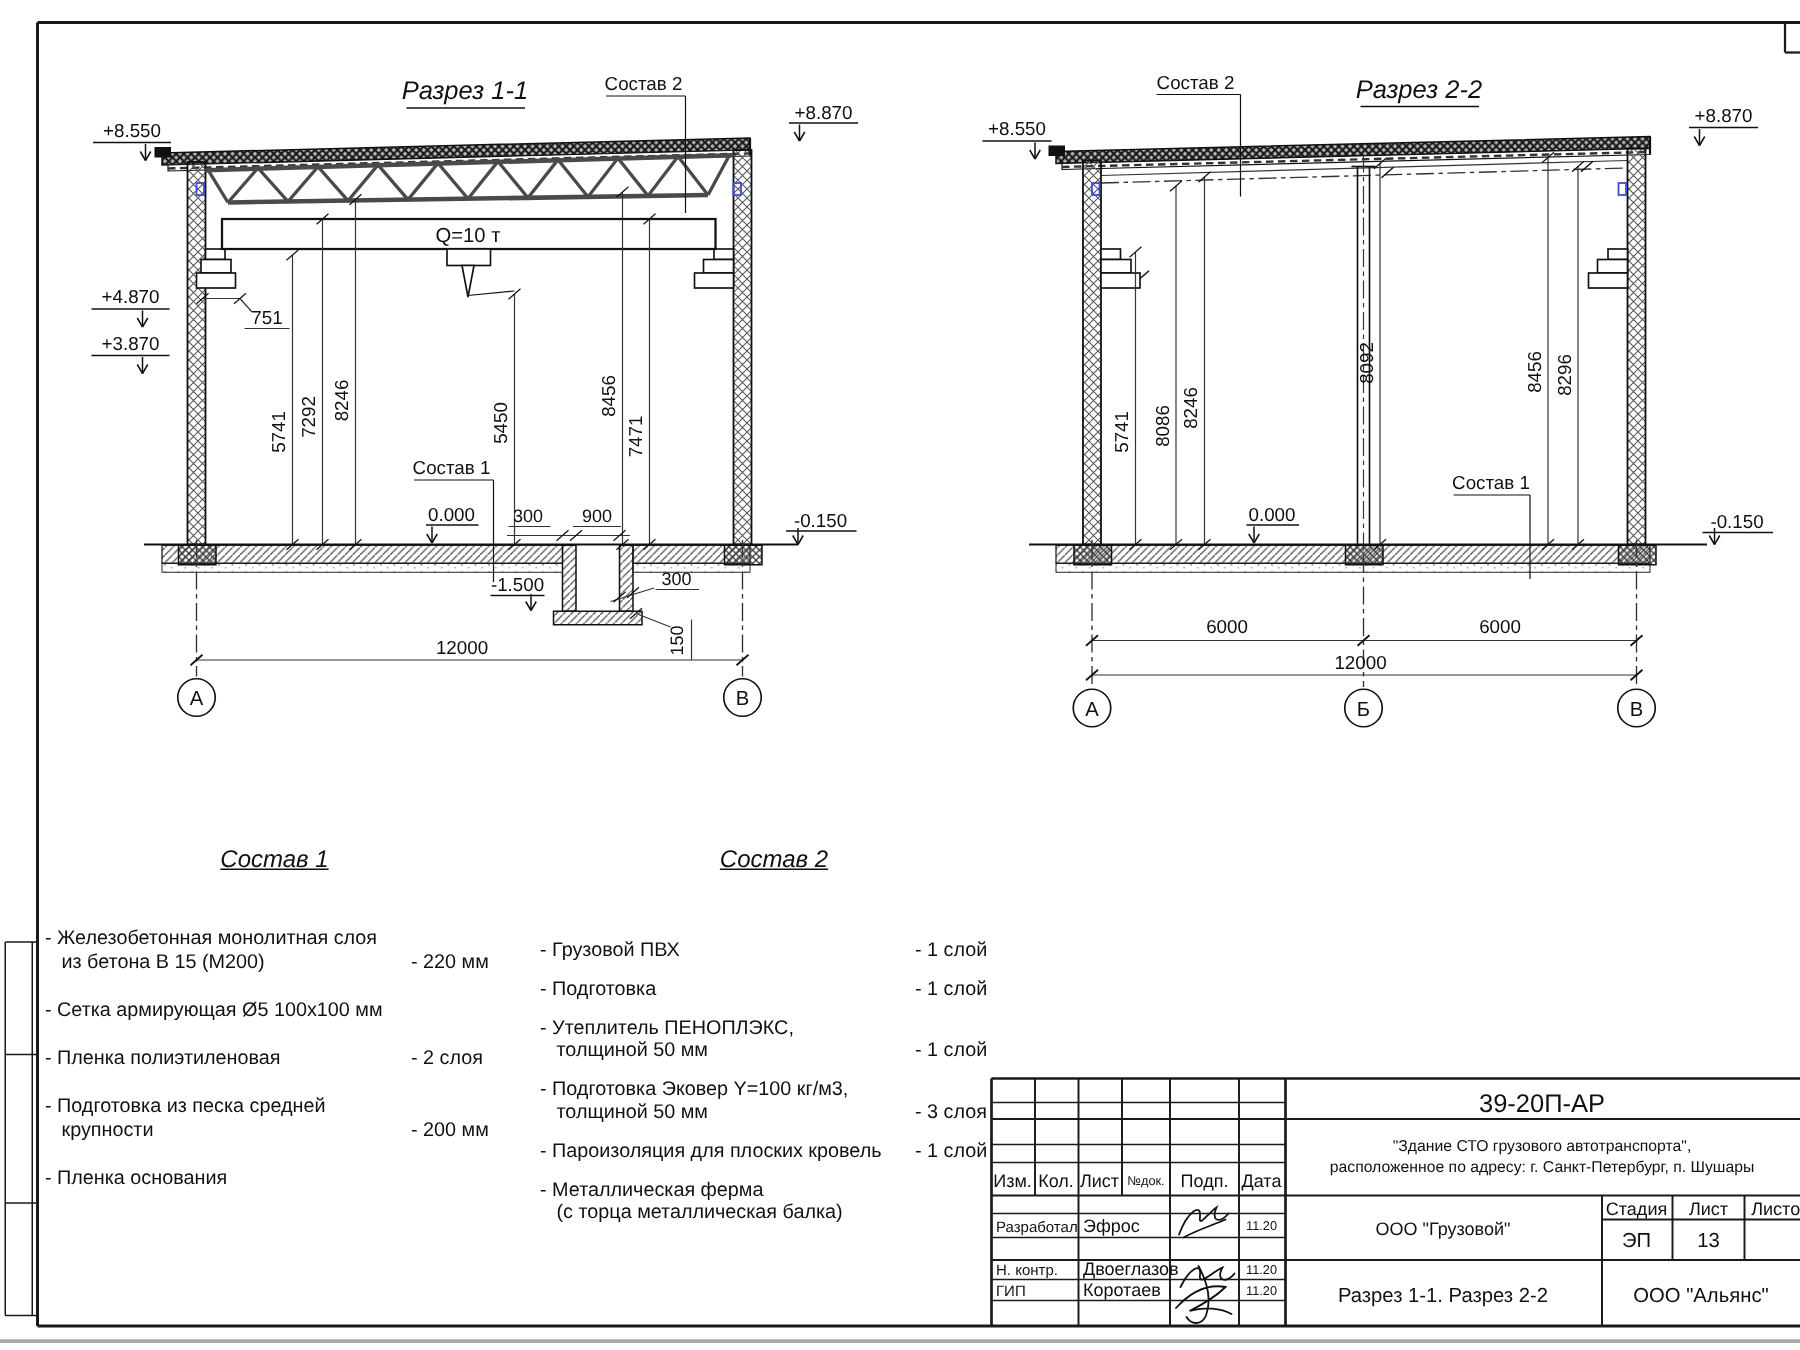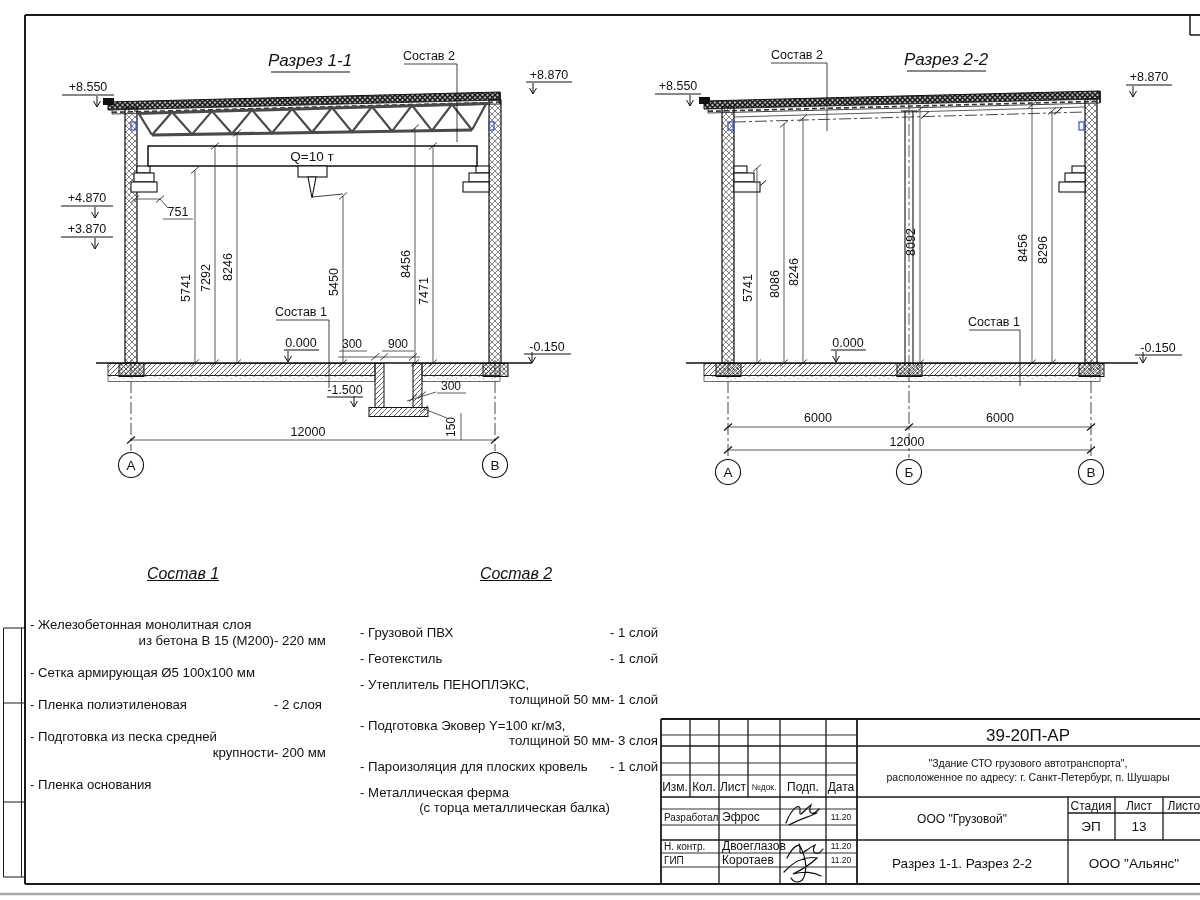--- a/index.html
+++ b/index.html
@@ -21,21 +21,21 @@
   
   .legend{position:absolute;color:#111;}
   #legend1{left:30px;top:565px;width:306px;}
   #legend2{left:360px;top:565px;width:312px;}
   .lg-title{text-align:center;font-style:italic;font-size:16px;margin:0 0 34px 0;}
   .lg-title span{text-decoration:underline;}
   #legend2 .lg-title{margin-bottom:42px;}
   .lg-item{display:flex;align-items:flex-end;margin-bottom:16px;font-size:13.2px;line-height:16px;}
   #legend2 .lg-item{margin-bottom:11px;line-height:15px;}
   .lg-name{flex:1;}
-  .lg-l2{padding-left:11px;text-align:right;}
+  .lg-l2{padding-left:11px;}
   .lg-l2:empty{display:none;}
   .lg-val{width:62px;white-space:nowrap;}
 </style>
 </head>
 <body>
 
 <div class="sheet">
 
 <svg width="1200" height="900" viewBox="0 0 1200 900">
   <defs>
@@ -461,21 +461,21 @@
 <div class="legend" id="legend2">
   <div class="lg-title"><span>Состав 2</span></div>
   <div class="lg-item">
     <div class="lg-name">
           <div>- Грузовой ПВХ</div>
         </div>
     <div class="lg-val">- 1 слой</div>
   </div>
   <div class="lg-item">
     <div class="lg-name">
-          <div>- Геотекстиль</div>
+          <div>- Подготовка</div>
         </div>
     <div class="lg-val">- 1 слой</div>
   </div>
   <div class="lg-item">
     <div class="lg-name">
           <div>- Утеплитель ПЕНОПЛЭКС,</div>
           <div class="lg-l2">толщиной 50 мм</div>
         </div>
     <div class="lg-val">- 1 слой</div>
   </div>

